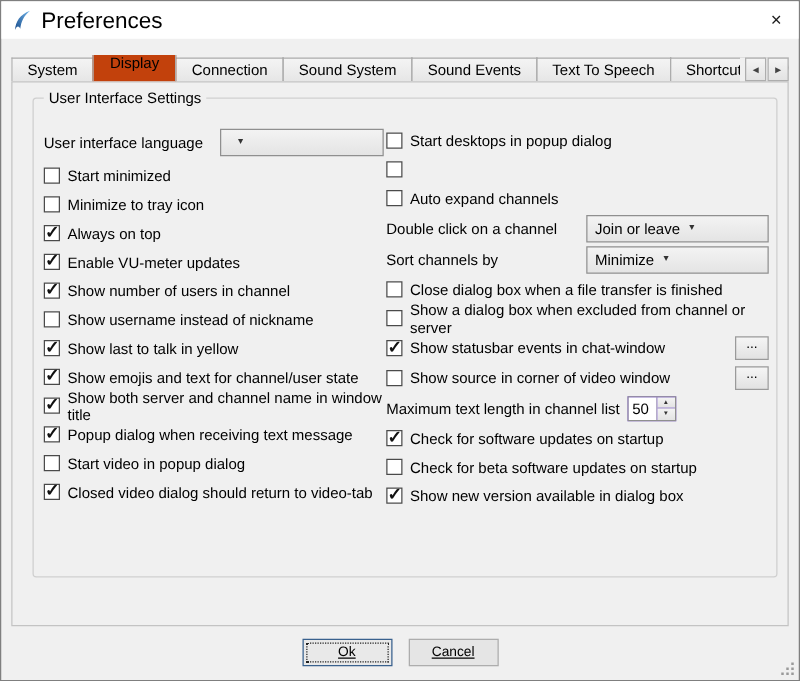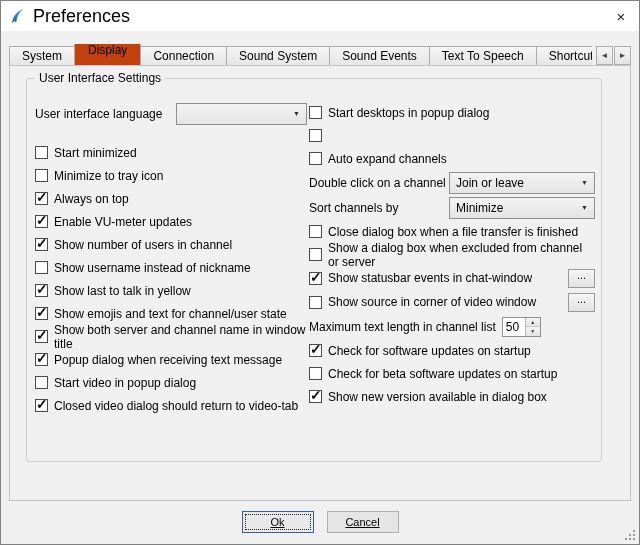--- a/index.html
+++ b/index.html
@@ -16,38 +16,38 @@
   
   .tabs-area { position:relative; margin:13px 8px 0; height:21px; }
   .tabstrip { display:flex; align-items:flex-end; height:21px; overflow:hidden; position:relative; }
   .tab { height:19px; display:flex; align-items:center; padding:0 12px; background:linear-gradient(#f4f4f4,#e6e6e6); border:1px solid #acacac; border-bottom:none; margin-right:-1px; white-space:nowrap; cursor:pointer; }
   .tab[data-active="true"] { height:21px; background:#c2410c; position:relative; z-index:2; margin-bottom:-1px; border-bottom:1px solid #f0f0f0; padding:15px 13px; }
   .tab-scroll { position:absolute; right:0; bottom:0; z-index:5; display:flex; background:#f0f0f0; padding-left:3px; }
   .tab-scroll button { width:17px; height:19px; border:1px solid #adadad; background:linear-gradient(#f4f4f4,#e3e3e3); font-size:8px; color:#444; display:flex; align-items:center; justify-content:center; margin-left:1px; cursor:pointer; font-family:"Liberation Sans",sans-serif; }
 
   
   .pane { position:relative; margin:0 8px; height:436px; border:1px solid #c3c3c3; background:#f0f0f0; }
-  .groupbox { position:absolute; left:16px; right:28px; top:12px; height:384px; border:1px solid #cfcfcf; border-radius:3px; }
+  .groupbox { position:absolute; left:16px; right:8px; top:12px; height:384px; border:1px solid #cfcfcf; border-radius:3px; }
   .group-title { position:absolute; top:-8px; left:8px; background:#f0f0f0; padding:0 4px; }
 
   .col { position:absolute; top:22px; display:flex; flex-direction:column; }
   .col-left { left:8px; width:272px; }
   .col-right { left:282px; right:6px; }
 
   .row { display:flex; align-items:center; height:23px; }
-  .row-lang { height:25px; margin-bottom:15px; }
+  .row-lang { height:25px; margin-bottom:3px; }
   .row-lang .lbl { width:142px; }
   .row-combo { height:25px; }
   .row-more { height:24px; }
   .row-spin { height:25px; }
 
   .checkbox { flex:0 0 auto; width:13px; height:13px; background:#fff; border:1px solid #4a4a4a; margin-right:6px; position:relative; cursor:pointer; }
   .checkbox[data-checked="true"]::after { content:"✓"; position:absolute; left:0; top:-4px; font-size:14px; font-weight:600; color:#111; }
 
-  .combo { height:22px; border:1px solid #8f8f8f; background:linear-gradient(#f3f3f3,#e4e4e4); display:flex; align-items:center; justify-content:space-between; padding:0 6px; cursor:pointer; }
+  .combo { height:22px; border:1px solid #8f8f8f; background:linear-gradient(#f3f3f3,#e4e4e4); display:flex; align-items:center; justify-content:flex-start; padding:0 6px; cursor:pointer; }
   .combo-lang { width:132px; }
   .combo-right { width:146px; margin-left:auto; }
   .combo-arrow { font-size:7px; color:#333; margin-left:6px; }
 
   .more-btn { margin-left:auto; width:27px; height:19px; border:1px solid #9a9a9a; background:linear-gradient(#f5f5f5,#e2e2e2); font-size:11px; display:flex; align-items:flex-start; justify-content:center; line-height:10px; cursor:pointer; font-family:"Liberation Sans",sans-serif; }
 
   .spin-wrap { display:flex; margin-left:6px; height:20px; border:1px solid #8f8f8f; background:#8b5cf6; }
   .spin-input { width:22px; border:none; outline:none; font-size:12px; padding:0 3px; font-family:"Liberation Sans",sans-serif; }
   .spin-btns { display:flex; flex-direction:column; width:15px; border-left:1px solid #b9b9b9; }
   .spin-btns button { flex:1; border:none; background:linear-gradient(#f3f3f3,#e3e3e3); font-size:5px; color:#333; display:flex; align-items:center; justify-content:center; cursor:pointer; padding:0; }

